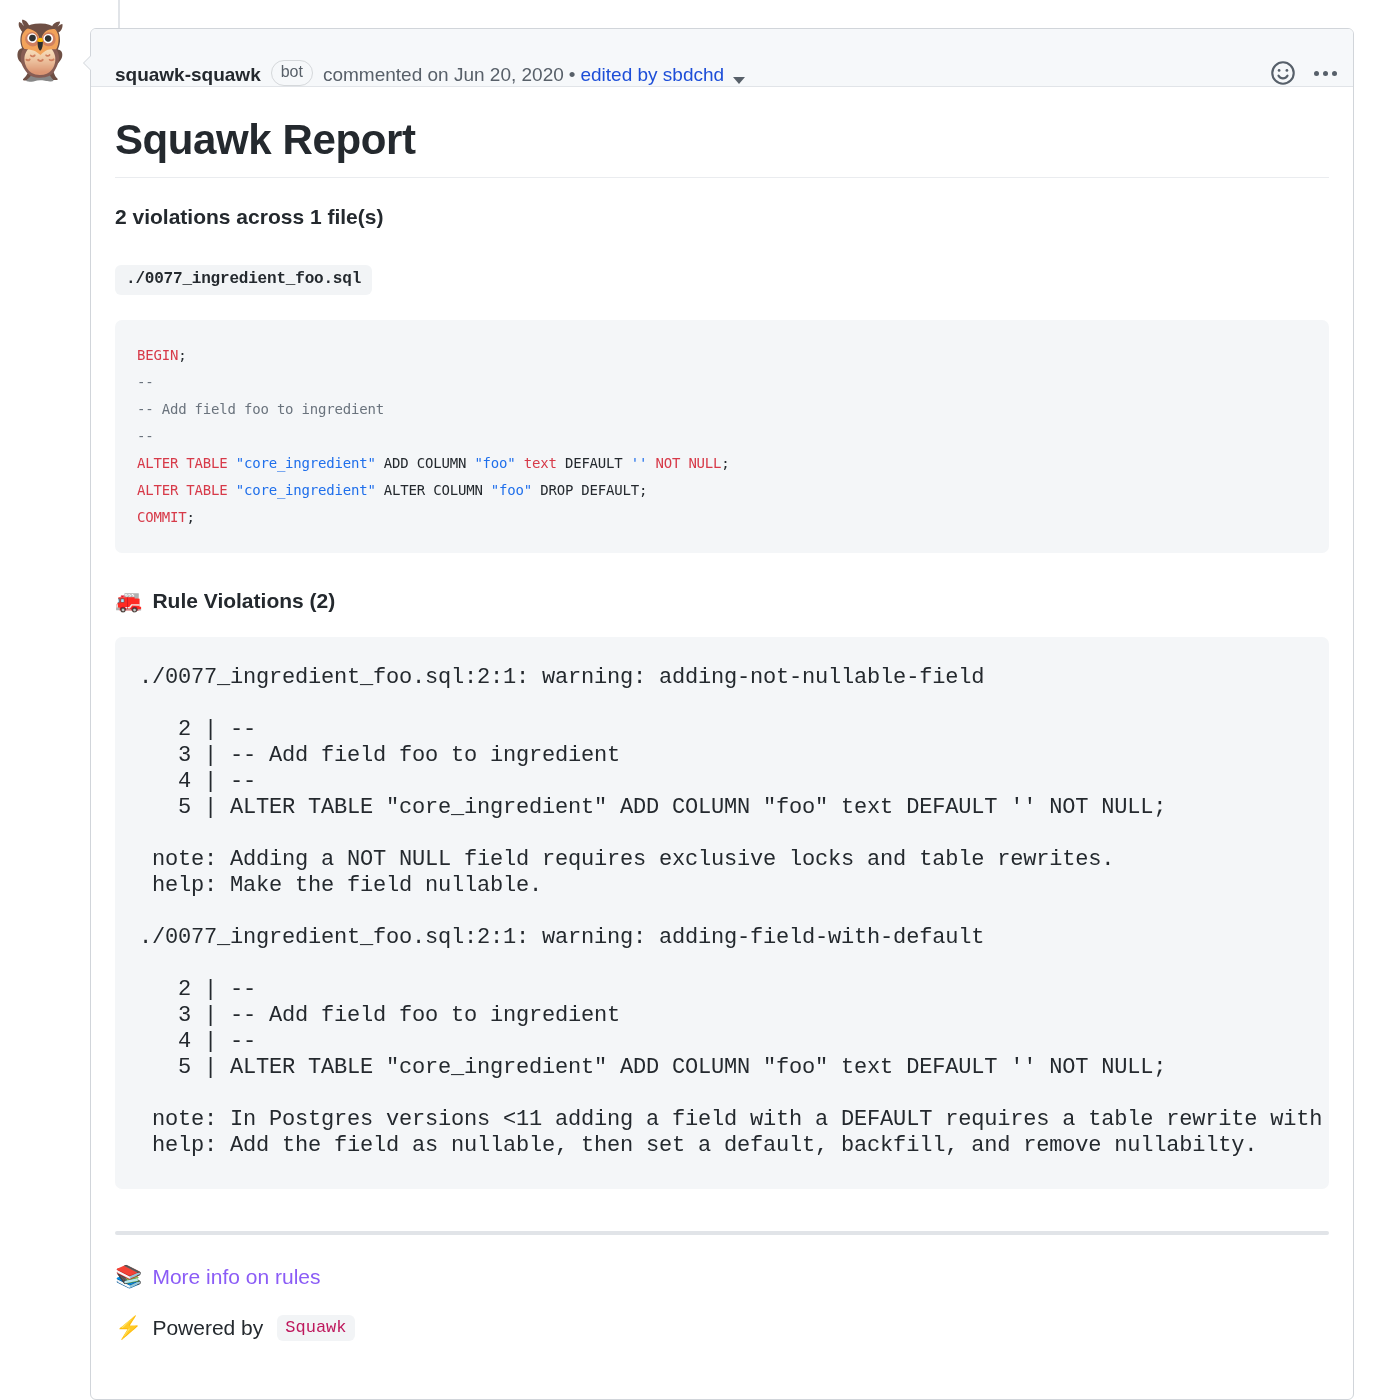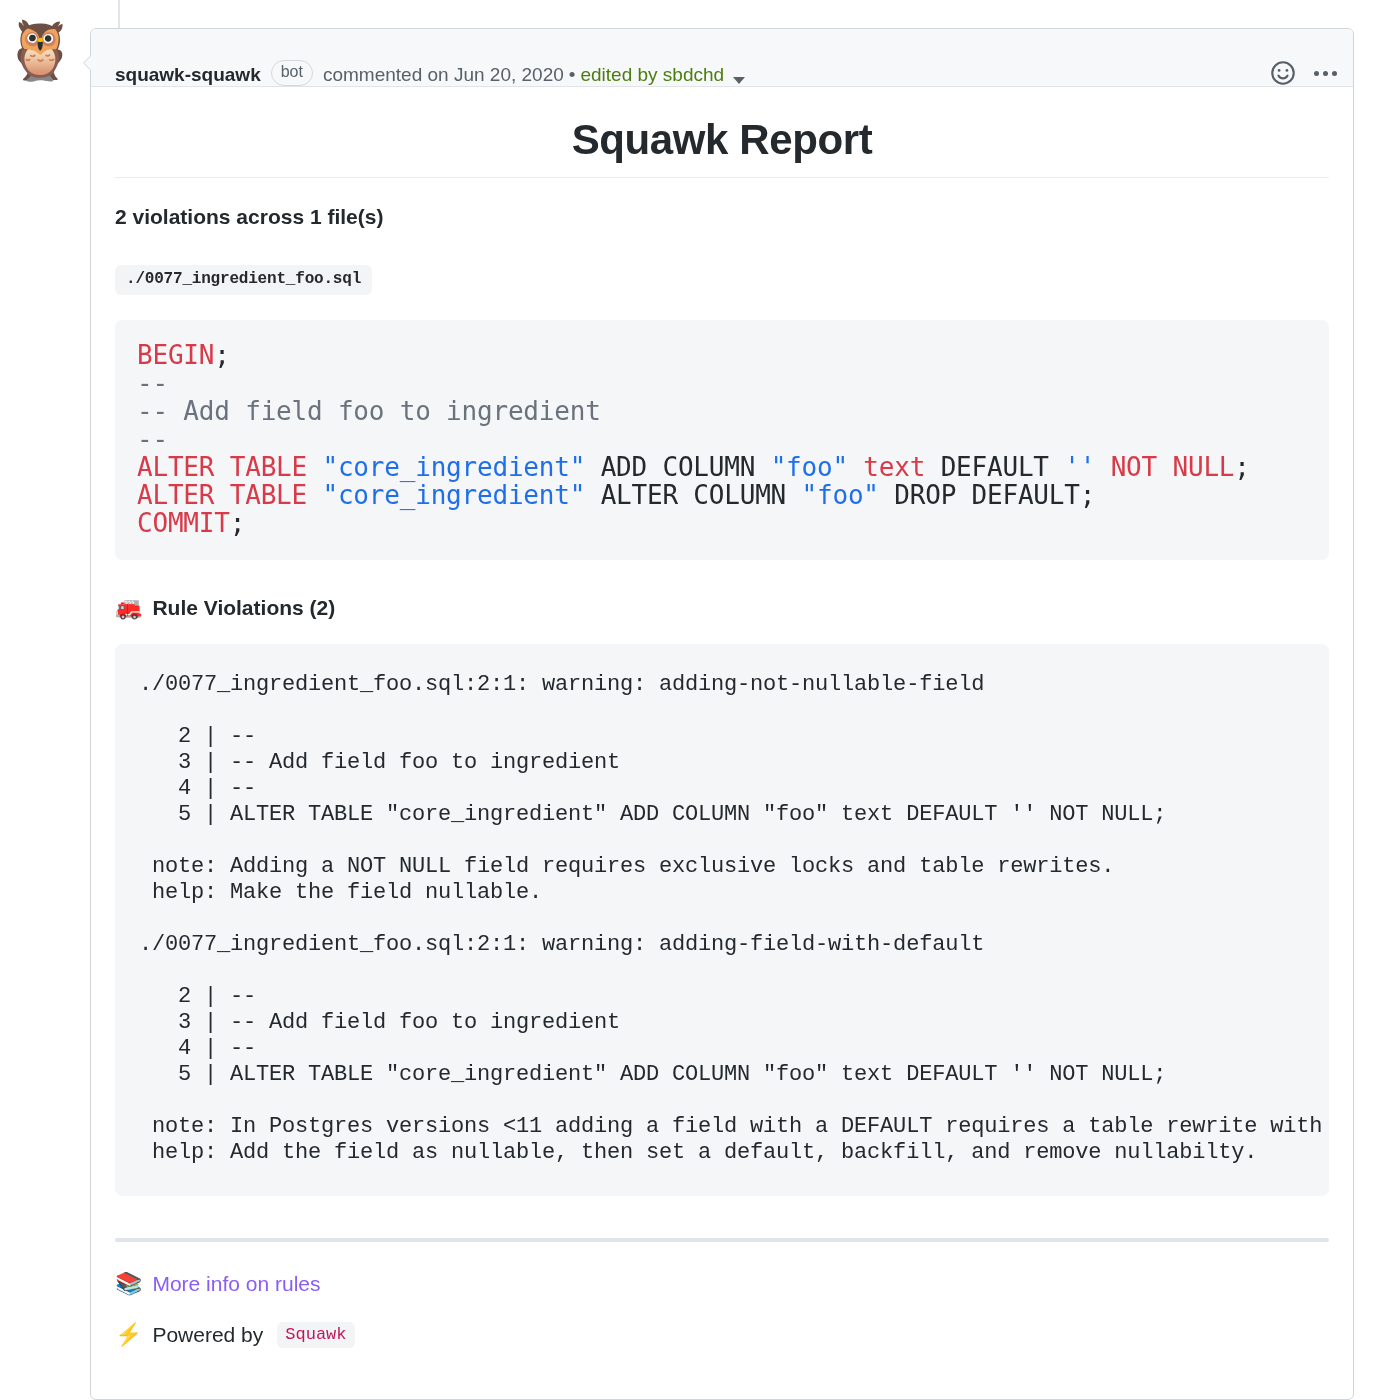--- a/index.html
+++ b/index.html
@@ -85,21 +85,21 @@
     border-radius: 14px;
     padding: 1px 9px 2px;
     font-size: 16px;
     color: #586069;
     line-height: 1.3;
     margin-right: 10px;
     background: #f6f8fa;
   }
   .hdr-text { white-space: nowrap; }
   .hdr-dot { margin: 0 5px; }
-  .edited-by { color: #4d7c0f; }
+  .edited-by { color: #1d4ed8; }
   .caret-down {
     display: inline-block;
     margin-left: 9px;
     width: 0; height: 0;
     border-left: 6px solid transparent;
     border-right: 6px solid transparent;
     border-top: 7px solid #586069;
     vertical-align: middle;
     position: relative; top: -2px;
   }
@@ -126,21 +126,20 @@
   }
   h1.report-title {
     margin: 4px 0 0 0;
     font-size: 42px;
     font-weight: bold;
     color: #24292e;
     letter-spacing: -0.4px;
     padding-bottom: 12px;
     border-bottom: 1px solid #eaecef;
     line-height: 1.2;
-    text-align: center;
   }
   p.summary {
     margin: 27px 0 0 0;
     font-size: 21px;
     font-weight: bold;
     color: #24292e;
   }
   .file-heading {
     margin: 34px 0 0 0;
     font-size: 22px;
@@ -157,21 +156,21 @@
     letter-spacing: -0.2px;
   }
 
   
   pre.codeblock {
     margin: 25px 0 0 0;
     background: #f4f6f8;
     border-radius: 7px;
     padding: 22px 18px 22px 22px;
     font-family: "Liberation Mono", "DejaVu Sans Mono", monospace;
-    font-size: 26px;
+    font-size: 14px;
     line-height: 26px;
     color: #24292e;
     overflow: hidden;
     white-space: pre;
     letter-spacing: -0.2px;
   }
   pre.violations {
     margin-top: 24px;
     padding: 28px 18px 30px 24px;
     font-size: 22px;

